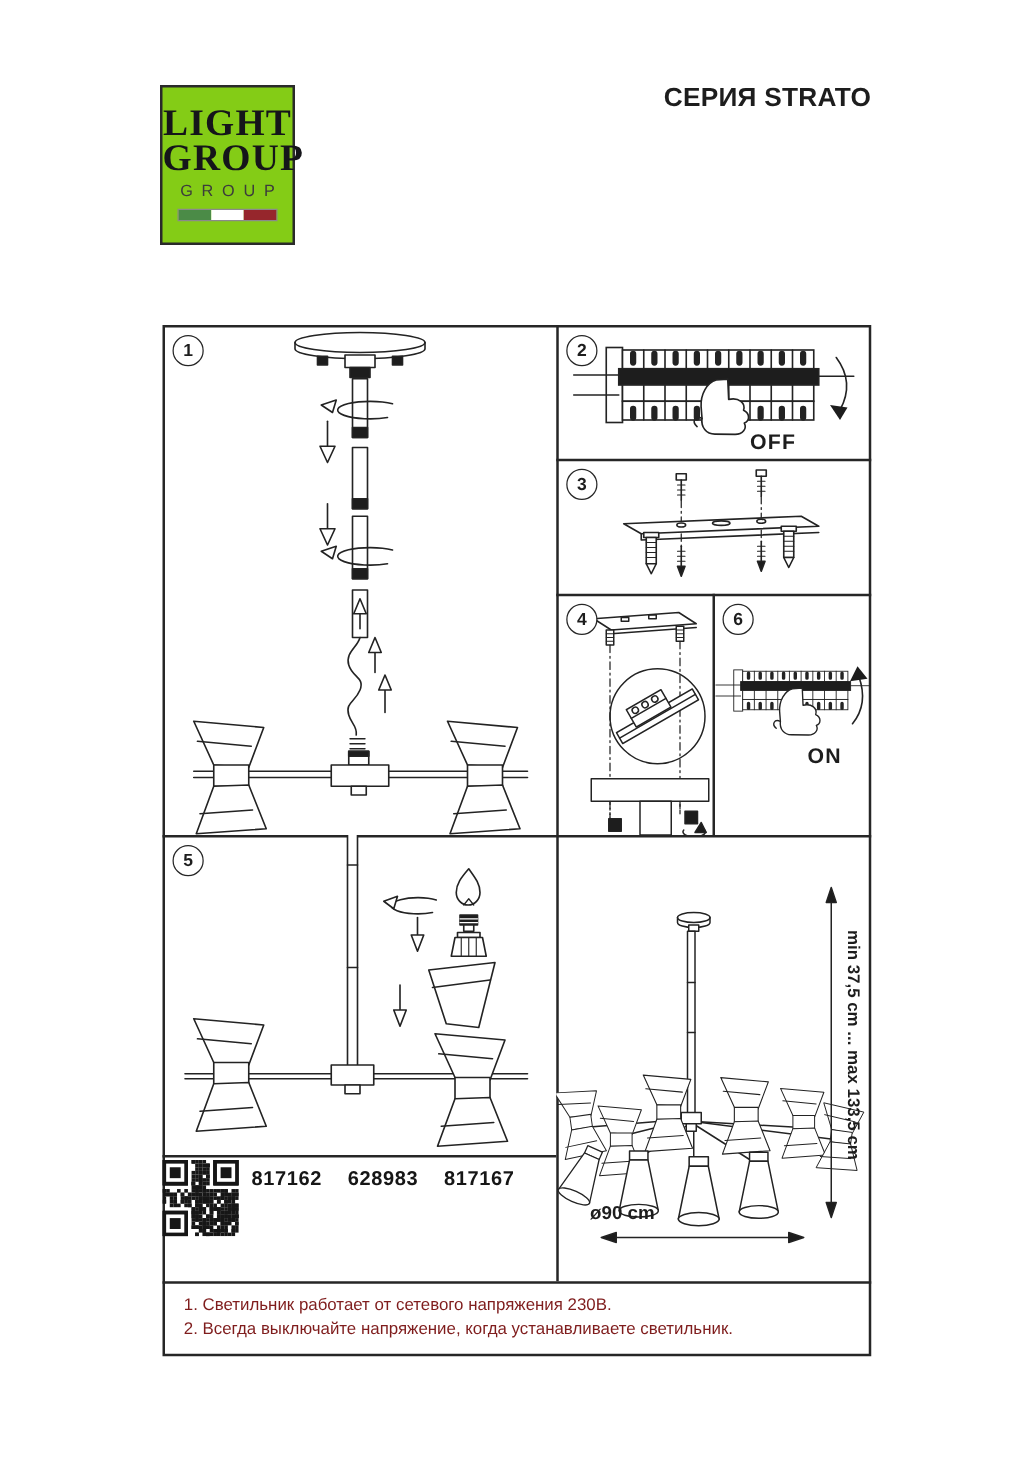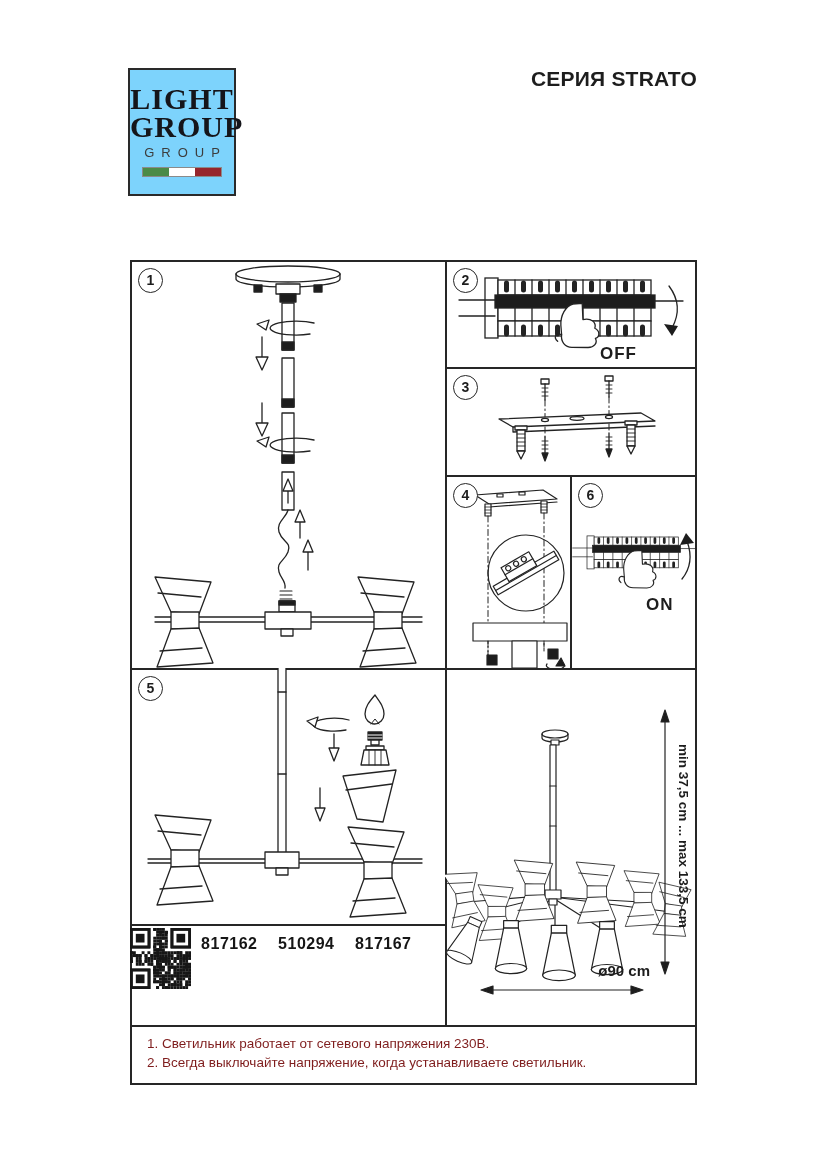--- a/index.html
+++ b/index.html
@@ -2,21 +2,21 @@
 <html><head>
 <meta charset="utf-8">
 <style>
   html,body{margin:0;padding:0}
   body{width:826px;height:1169px;position:relative;background:#fff;color:#1d1d1d;
        font-family:"Liberation Sans",sans-serif;overflow:hidden}
   .page{position:absolute;inset:0;background:#fff}
 
   
   .logo{position:absolute;left:128px;top:68px;width:108px;height:128px;
-        border:2px solid #2a2a2a;box-sizing:border-box;text-align:center;background:#7dd3fc}
+        border:2px solid #2a2a2a;box-sizing:border-box;text-align:center;background:#84cc16}
   .logo-word{font-family:"Liberation Serif",serif;font-weight:700;font-size:30px;
         line-height:.92;letter-spacing:1px;color:#15151a}
   .logo-word.first{margin-top:15px}
   .logo-group{font-size:13px;letter-spacing:7px;color:#3c3c3c;margin-top:5px;text-indent:7px}
   .flag{width:78px;height:8px;margin:7px auto 0;border:1px solid #8a8a8a;display:flex;box-sizing:content-box}
   .flag-g{flex:1;background:#4b8b47}
   .flag-w{flex:1;background:#ffffff}
   .flag-r{flex:1;background:#96262c}
 
   .hdr{position:absolute;right:129px;top:64px;text-align:left}
@@ -39,21 +39,21 @@
   .qr-row{position:absolute;inset:0;display:flex;justify-content:center;gap:9px;
           padding-top:11px;padding-left:26px;box-sizing:border-box}
   .qr-item{width:68px;text-align:right}
   .qr-label{font-weight:700;font-size:16px;letter-spacing:.5px;color:#161616}
   .qr-svg{width:61px;height:61px;margin-top:4px}
 
   
   .dim-v{position:absolute;left:227px;top:55px;height:225px;width:22px;
          writing-mode:vertical-rl;display:flex;align-items:center;justify-content:center;
          font-weight:700;font-size:13.5px;white-space:nowrap}
-  .dim-h{position:absolute;left:27px;top:294px;width:178px;text-align:right;
+  .dim-h{position:absolute;left:27px;top:294px;width:178px;text-align:left;
          font-weight:700;font-size:15px}
 
   
   .notes{padding:9px 0 0 17px;font-size:13.5px;line-height:19px;color:#7f1d1d}
 </style>
 </head>
 <body>
 
 <div class="page">
 
@@ -414,21 +414,21 @@
                 <rect x="42" y="0" width="21" height="21"></rect>
                 <rect fill="#fff" x="45" y="3" width="15" height="15"></rect>
                 <rect x="48" y="6" width="9" height="9"></rect>
                 <rect x="0" y="42" width="21" height="21"></rect>
                 <rect fill="#fff" x="3" y="45" width="15" height="15"></rect>
                 <rect x="6" y="48" width="9" height="9"></rect>
               </g>
             </svg>
         </div>
         <div class="qr-item">
-          <div class="qr-label">510294</div>
+          <div class="qr-label">628983</div>
           <svg class="qr-svg" viewBox="0 0 63 63">
               <g fill="#161616">
                 <rect x="24" y="0" width="3" height="3"></rect>
                 <rect x="36" y="3" width="3" height="3"></rect>
                 <rect x="33" y="6" width="3" height="3"></rect>
                 <rect x="24" y="9" width="3" height="3"></rect>
                 <rect x="36" y="9" width="3" height="3"></rect>
                 <rect x="30" y="12" width="3" height="3"></rect>
                 <rect x="30" y="15" width="3" height="3"></rect>
                 <rect x="24" y="18" width="3" height="3"></rect>

